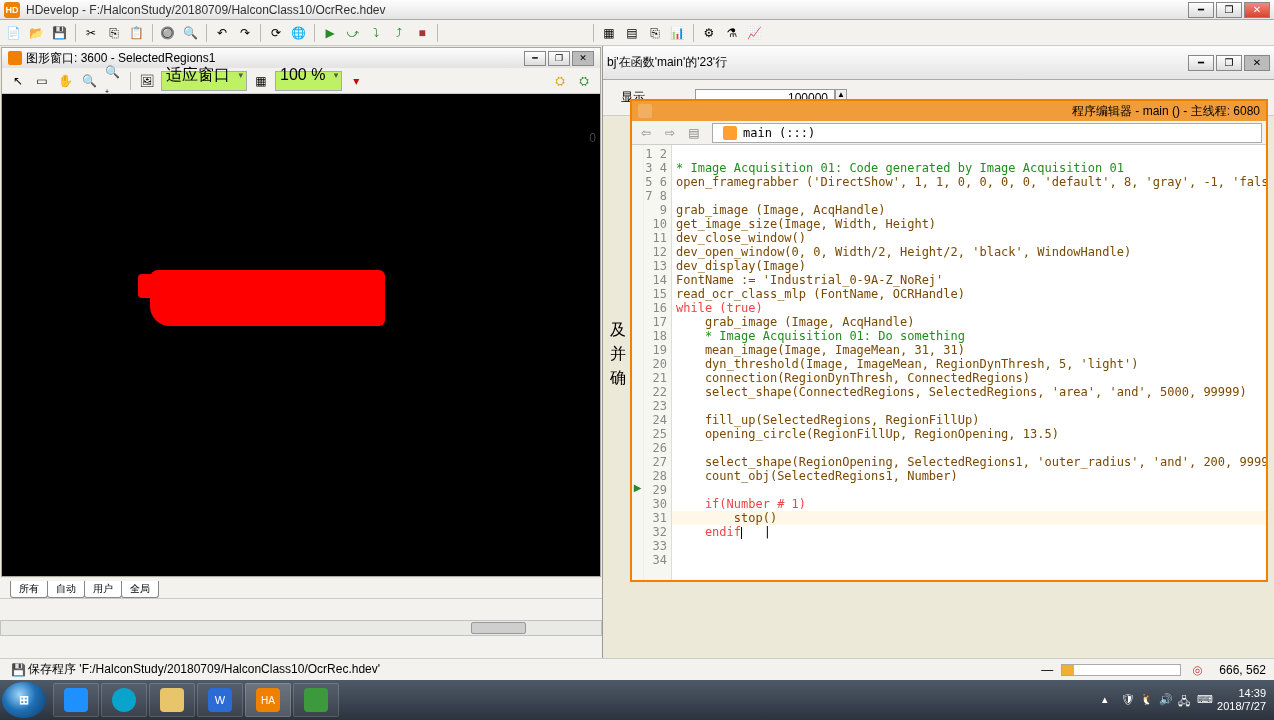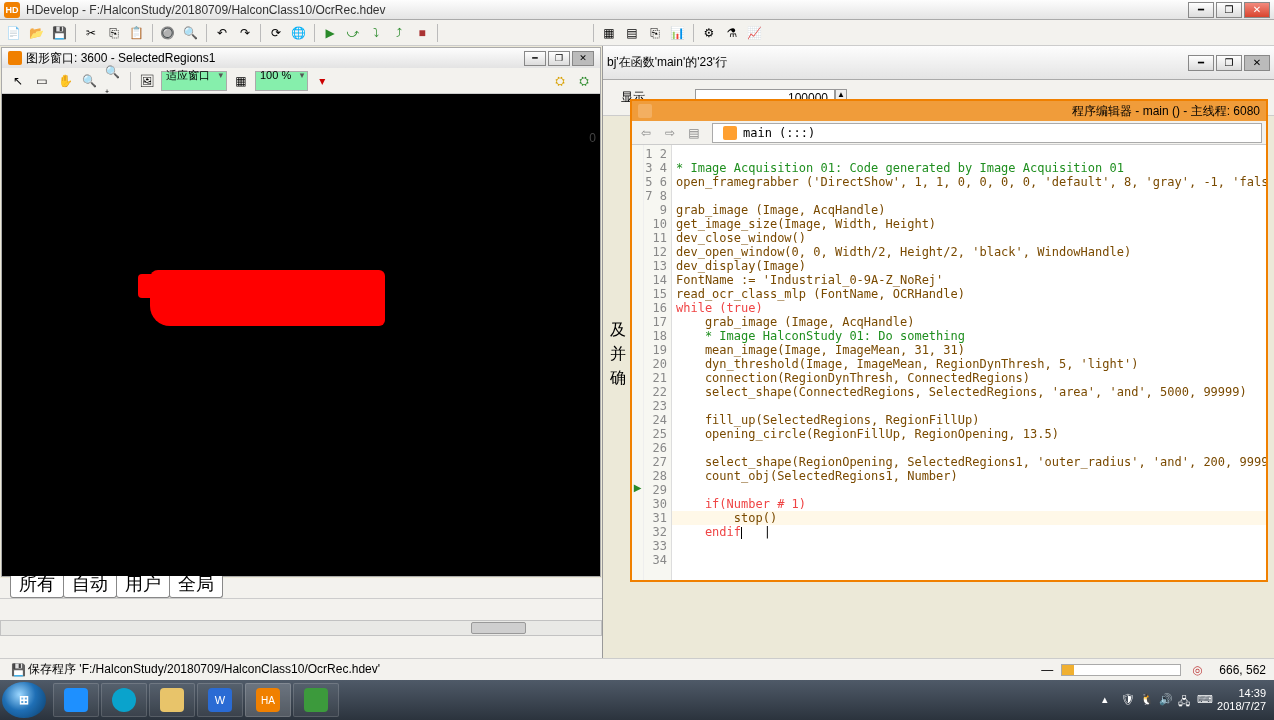--- a/index.html
+++ b/index.html
@@ -30,32 +30,32 @@
 .main { flex: 1; display: flex; position: relative; overflow: hidden;}
 .left-panel { width: 603px; display: flex; flex-direction: column; border-right: 1px solid #999;}
 
 
 .gfx-window { flex: 1; display: flex; flex-direction: column; border: 1px solid #aaa; background: #f3f2ee; margin: 1px;}
 .gfx-title { height: 20px; background: linear-gradient(#fdfdfd,#e3e3e3); display: flex; align-items: center; padding: 0 6px; font-size: 12px;}
 .gfx-title .icon { width: 14px; height: 14px; background: #f08000; border-radius: 2px; margin-right: 4px;}
 .gfx-title .ttxt { flex: 1;}
 .gfx-title .win-controls .win-btn { width: 22px; height: 15px; font-size: 9px;}
 .gfx-tb { height: 26px; display: flex; align-items: center; padding: 0 6px; gap: 4px; border-bottom: 1px solid #ccc;}
-.gfx-tb .combo { border: 1px solid #aaa; height: 20px; padding: 0 16px 11px 4px; display: inline-flex; align-items: center; background: #86efac; font-size: 11px; position: relative;}
+.gfx-tb .combo { border: 1px solid #aaa; height: 20px; padding: 0 16px 11px 4px; display: inline-flex; align-items: center; background: #bef264; font-size: 16px; position: relative;}
 .gfx-tb .combo::after { content:"▾"; position: absolute; right:3px; font-size:9px; color:#555;}
 .gfx-tb .tool { width: 20px; height: 20px; display: flex; align-items: center; justify-content: center; cursor: pointer; border:1px solid transparent;}
 .canvas { flex: 1; background: #000; position: relative; margin: 0 0 0 0; overflow: hidden;}
 .red-region { position: absolute; background: #ff0000; }
 .r1 { left: 148px; top: 176px; width: 235px; height: 56px; border-radius: 8px 6px 6px 20px;}
 .r2 { left: 136px; top: 180px; width: 25px; height: 24px; border-radius: 4px;}
 
 .zero { position: absolute; right: 4px; top: 37px; font-size: 12px; color:#444;}
 
 .tabs-bottom { height: 20px; background: #f3f2ee; display: flex; align-items: flex-end; padding: 0 10px; gap:0;}
-.tabs-bottom .tab { border: 1px solid #888; border-top: none; padding: 1px 8px; font-size: 18px; background: #fff; border-radius: 0 0 3px 3px; margin-right:-1px; cursor: pointer;}
+.tabs-bottom .tab { border: 1px solid #888; border-top: none; padding: 1px 8px; font-size: 10px; background: #fff; border-radius: 0 0 3px 3px; margin-right:-1px; cursor: pointer;}
 
 .left-bottom-gap { height: 60px; border-top:1px solid #ccc; position: relative; background: #f3f2ee;}
 .left-bottom-gap .hsb { position: absolute; bottom: 22px; left: 0; right: 0; height: 16px; background: #e9e9e6; border:1px solid #c2c2c2; }
 .left-bottom-gap .hsb .thumb { position: absolute; left: 470px; top:1px; height: 12px; width: 55px; background: #cfcfcf; border:1px solid #999; border-radius:2px;}
 
 
 .right-panel { flex: 1; display: flex; flex-direction: column; position: relative; }
 .display-head { height: 36px; background: #f3f2ee; padding: 2px 8px; border-bottom:1px solid #ccc; display: flex; align-items:center; gap: 40px;}
 .display-head .label { font-size: 12px; padding: 2px 10px;}
 .numbox { background:#fff; border:1px solid #999; height:18px; padding:0 6px; font-size:12px; display:inline-flex; align-items:center; width:140px; justify-content:flex-end;}
@@ -296,21 +296,21 @@
 
 <span class="op">grab_image (Image, AcqHandle)</span>
 <span class="op">get_image_size(Image, Width, Height)</span>
 <span class="op">dev_close_window()</span>
 <span class="op">dev_open_window(0, 0, Width/2, Height/2, 'black', WindowHandle)</span>
 <span class="op">dev_display(Image)</span>
 <span class="op">FontName := 'Industrial_0-9A-Z_NoRej'</span>
 <span class="op">read_ocr_class_mlp (FontName, OCRHandle)</span>
 <span class="kw">while (true)</span>
 <span class="op">    grab_image (Image, AcqHandle)</span>
-<span class="comment">    * Image HalconStudy 01: Do something</span>
+<span class="comment">    * Image Acquisition 01: Do something</span>
 <span class="op">    mean_image(Image, ImageMean, 31, 31)</span>
 <span class="op">    dyn_threshold(Image, ImageMean, RegionDynThresh, 5, 'light')</span>
 <span class="op">    connection(RegionDynThresh, ConnectedRegions)</span>
 <span class="op">    select_shape(ConnectedRegions, SelectedRegions, 'area', 'and', 5000, 99999)</span>
 
 <span class="op">    fill_up(SelectedRegions, RegionFillUp)</span>
 <span class="op">    opening_circle(RegionFillUp, RegionOpening, 13.5)</span>
 
 <span class="op">    select_shape(RegionOpening, SelectedRegions1, 'outer_radius', 'and', 200, 99999)</span>
 <span class="op">    count_obj(SelectedRegions1, Number)</span>

